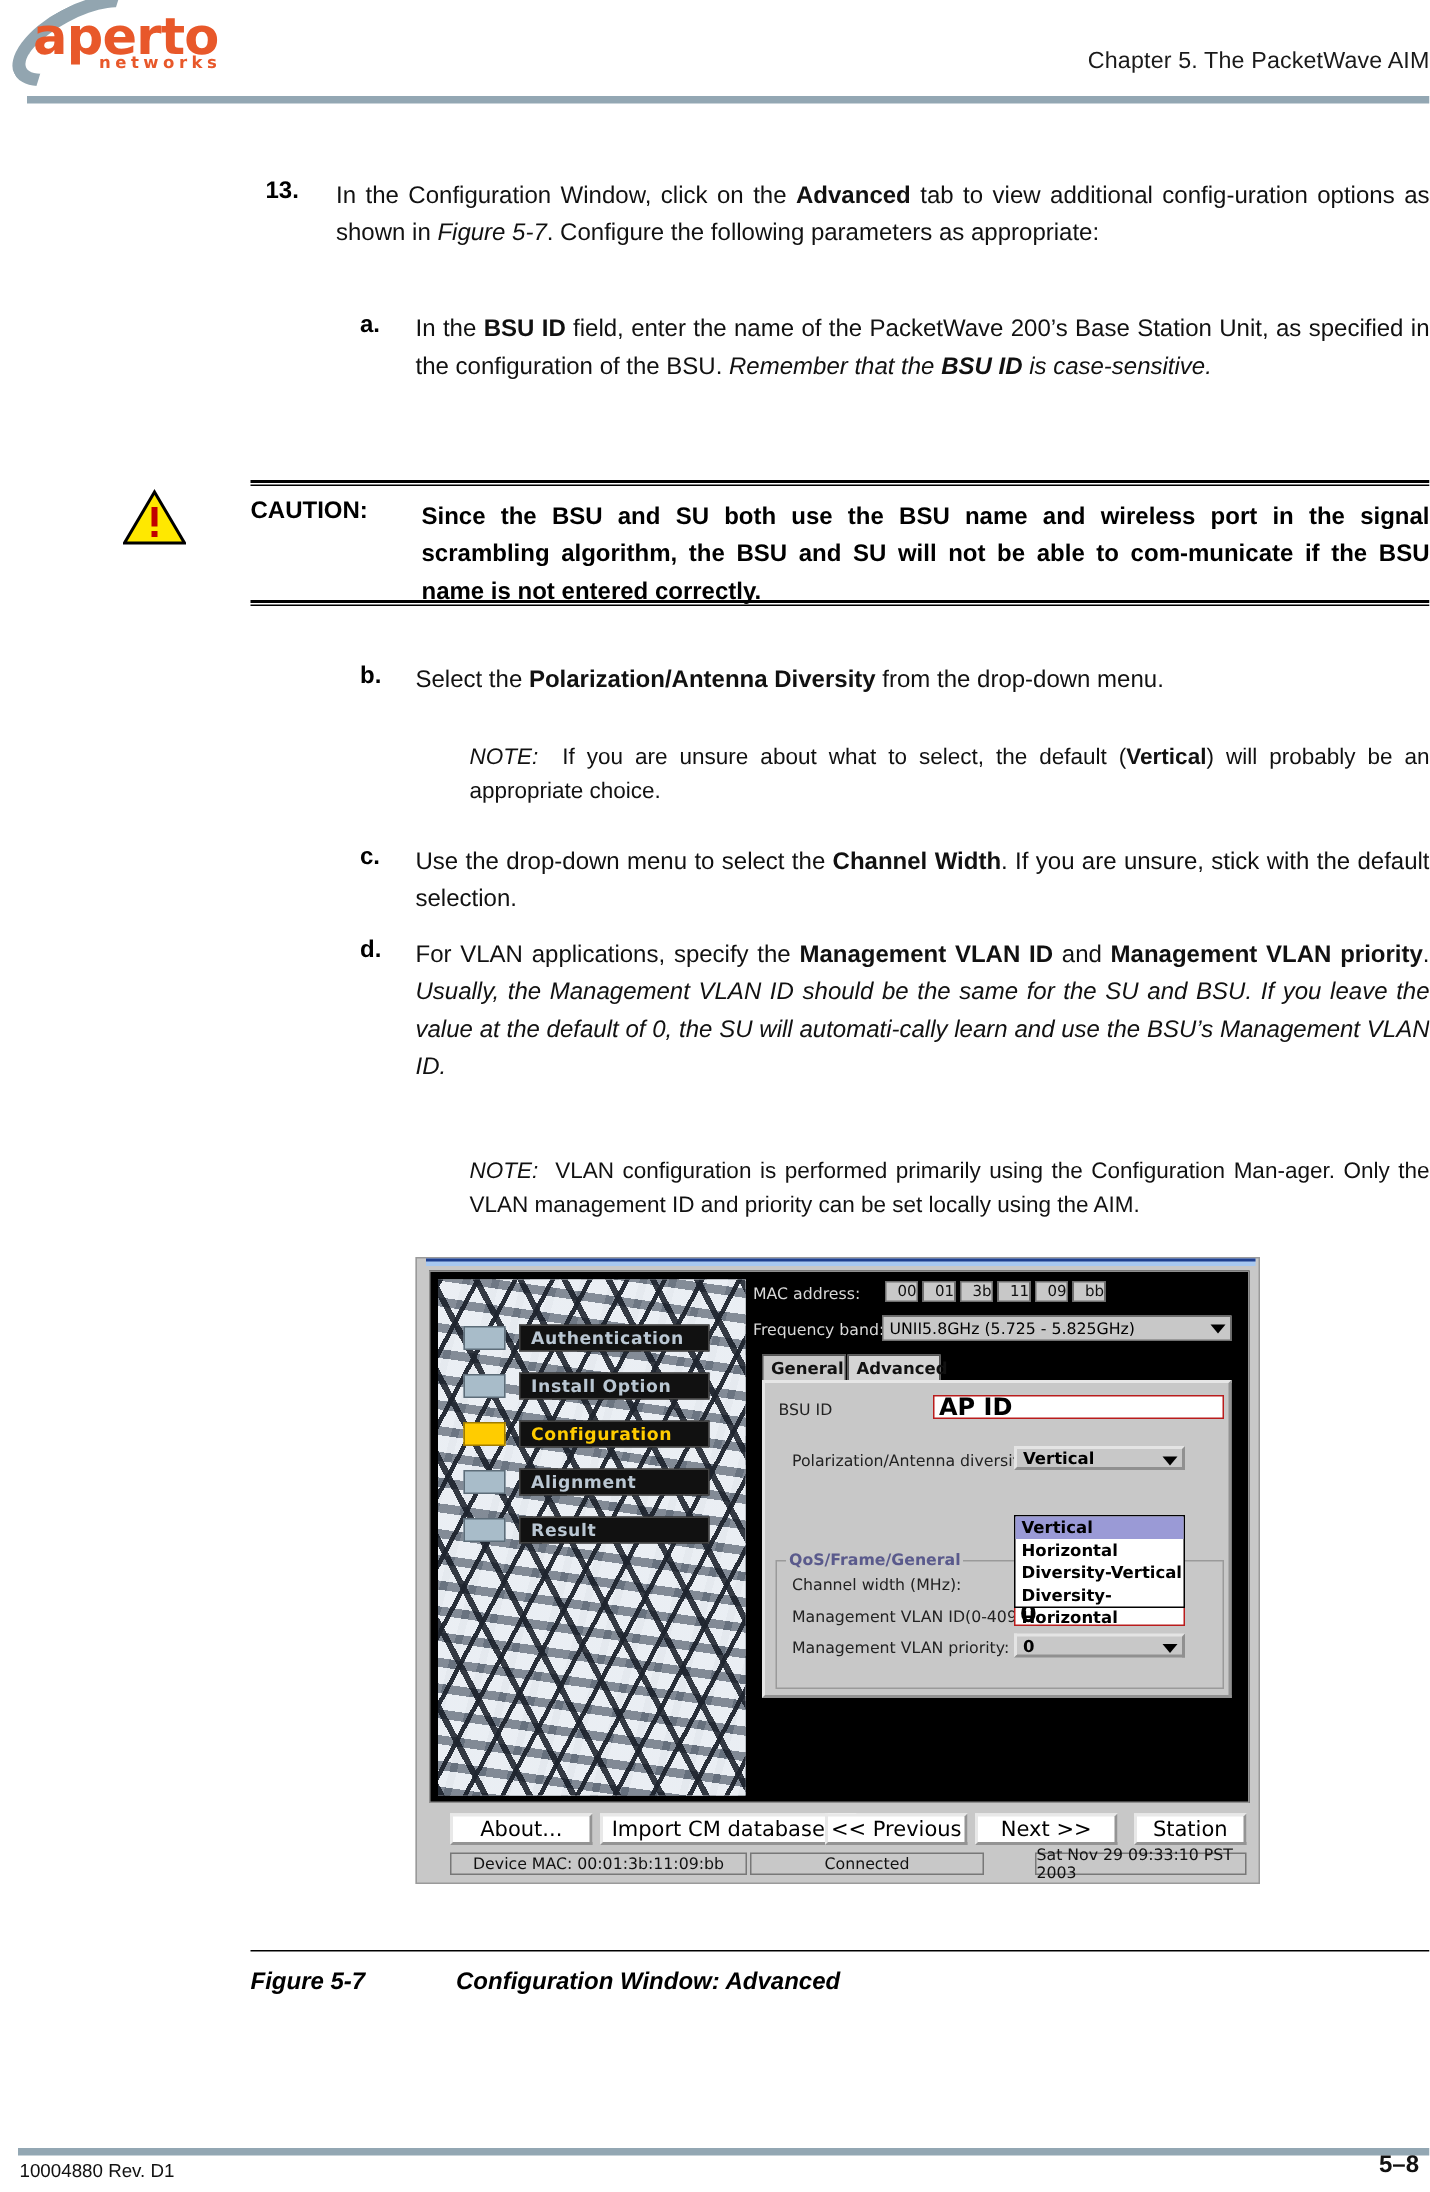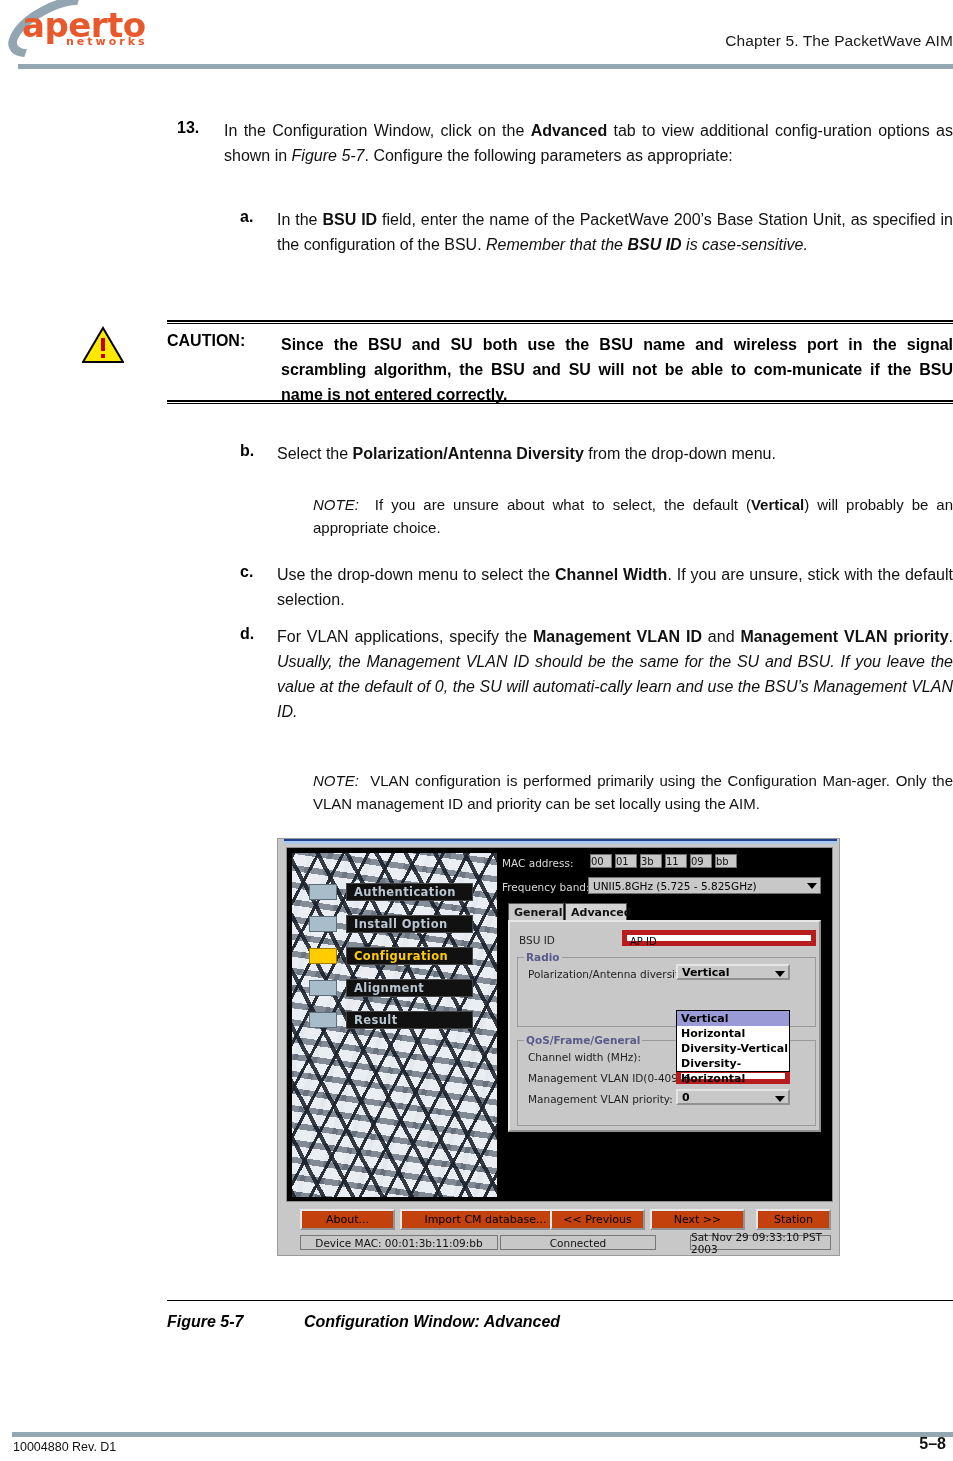--- a/index.html
+++ b/index.html
@@ -141,21 +141,21 @@
     display:flex; align-items:center; padding-left:7px;
   }
   .nav-btn.active { color:#ffcc00; }
 
   
   #right-pane { position:absolute; left: 215px; top: 5px; width: 327px; height: 344px; }
   .rp-label { position:absolute; color:#d8d8d8; font-size:10.5px; font-family:"DejaVu Sans", sans-serif; }
   .mac-cell {
     position:absolute; top: 1px; width: 22px; height: 14px;
     background:#c8c8c8; border:1px solid #6f6f6f;
-    font-size:10px; color:#111; text-align:left; line-height:13px;
+    font-size:10px; color:#111; text-align:right; line-height:13px;
     font-family:"DejaVu Sans", sans-serif;
   }
   #freq-combo {
     position:absolute; left: 86px; top: 24px; width: 233px; height: 17px;
     background:#c8c8c8; border:1px solid #6f6f6f;
     display:flex; align-items:center;
   }
   #freq-combo .val {
     font-size:10.5px; font-weight:normal; color:#000; padding-left:4px;
     font-family:"DejaVu Sans", sans-serif; white-space:nowrap;
@@ -182,23 +182,24 @@
 
   #tabpanel {
     position:absolute; left: 6px; top: 67px; width: 313px; height: 212px;
     background:#c8c8c8; border:2px outset #e6e6e6;
   }
   .fld-label {
     position:absolute; font-size:10.5px; color:#222;
     font-family:"DejaVu Sans", sans-serif; white-space:nowrap;
   }
   .textbox {
-    position:absolute; background:#fff; border:5px solid #b91c1c;
-    font-size:10px; color:#000; padding-left:3px; line-height:14px;
-    font-family:"DejaVu Sans", sans-serif;
+    position:absolute; background:#fff; border:1px solid #b91c1c;
+    font-size:16px; color:#000; padding-left:3px; line-height:14px;
+    font-family:"DejaVu Sans", sans-serif;
+    font-weight:bold;
   }
   .groupbox {
     position:absolute; border:1px solid #9a9a9a;
   }
   .group-title {
     position:absolute; top:-7px; left:6px; background:#c8c8c8;
     font-size:10.5px; font-weight:bold; color:#5a5a8c; padding:0 2px;
     font-family:"DejaVu Sans", sans-serif;
   }
   .combo {
@@ -218,22 +219,22 @@
     height:15px; font-size:11px; font-weight:bold; color:#000;
     padding-left:4px; line-height:15px;
     font-family:"DejaVu Sans", sans-serif;
   }
   #dd-list .opt.sel { background:#9a9ad6; }
 
   
   #btnbar { position:absolute; left: 10px; top: 370px; width: 543px; height: 21px; }
   .winbtn {
     position:absolute; top:0; height:21px;
-    background:#c2410c; border:2px outset #e8e8e8;
-    font-size:11px; color:#000;
+    background:#ffffff; border:2px outset #e8e8e8;
+    font-size:14px; color:#000;
     font-family:"DejaVu Sans", sans-serif;
     display:flex;align-items:center;justify-content:center;
   }
   #statusbar { position:absolute; left: 10px; top: 396px; width: 543px; height: 15px; }
   .statcell {
     position:absolute; top:0; height:15px;
     background:#c8c8c8; border:1px solid #777;
     font-size:10.5px; color:#111; font-family:"DejaVu Sans", sans-serif;
     display:flex;align-items:center;justify-content:center;
   }
@@ -341,23 +342,20 @@
           <div class="tab active" style="left:63px; width:62px;">
             <span>Advanced</span>
           </div>
         </div>
 
         <div id="tabpanel">
 
           <div class="fld-label" style="left:9px; top:12px;">BSU ID</div>
           <div class="textbox" style="left:112px; top:8px; width:194px; height:16px;">AP ID</div>
 
-          <div class="groupbox" style="left:7px; top:35px; width:299px; height:70px;">
-            <span class="group-title">Radio</span>
-          </div>
           <div class="fld-label" style="left:18px; top:46px;">Polarization/Antenna diversity:</div>
           <div class="combo" style="left:166px; top:42px; width:114px;">
             <span class="val">Vertical</span>
             <span class="arrow-btn">
                 <span class="arrow-glyph"></span>
               </span>
           </div>
 
           <div id="dd-list">
             <div class="opt sel">Vertical</div>

